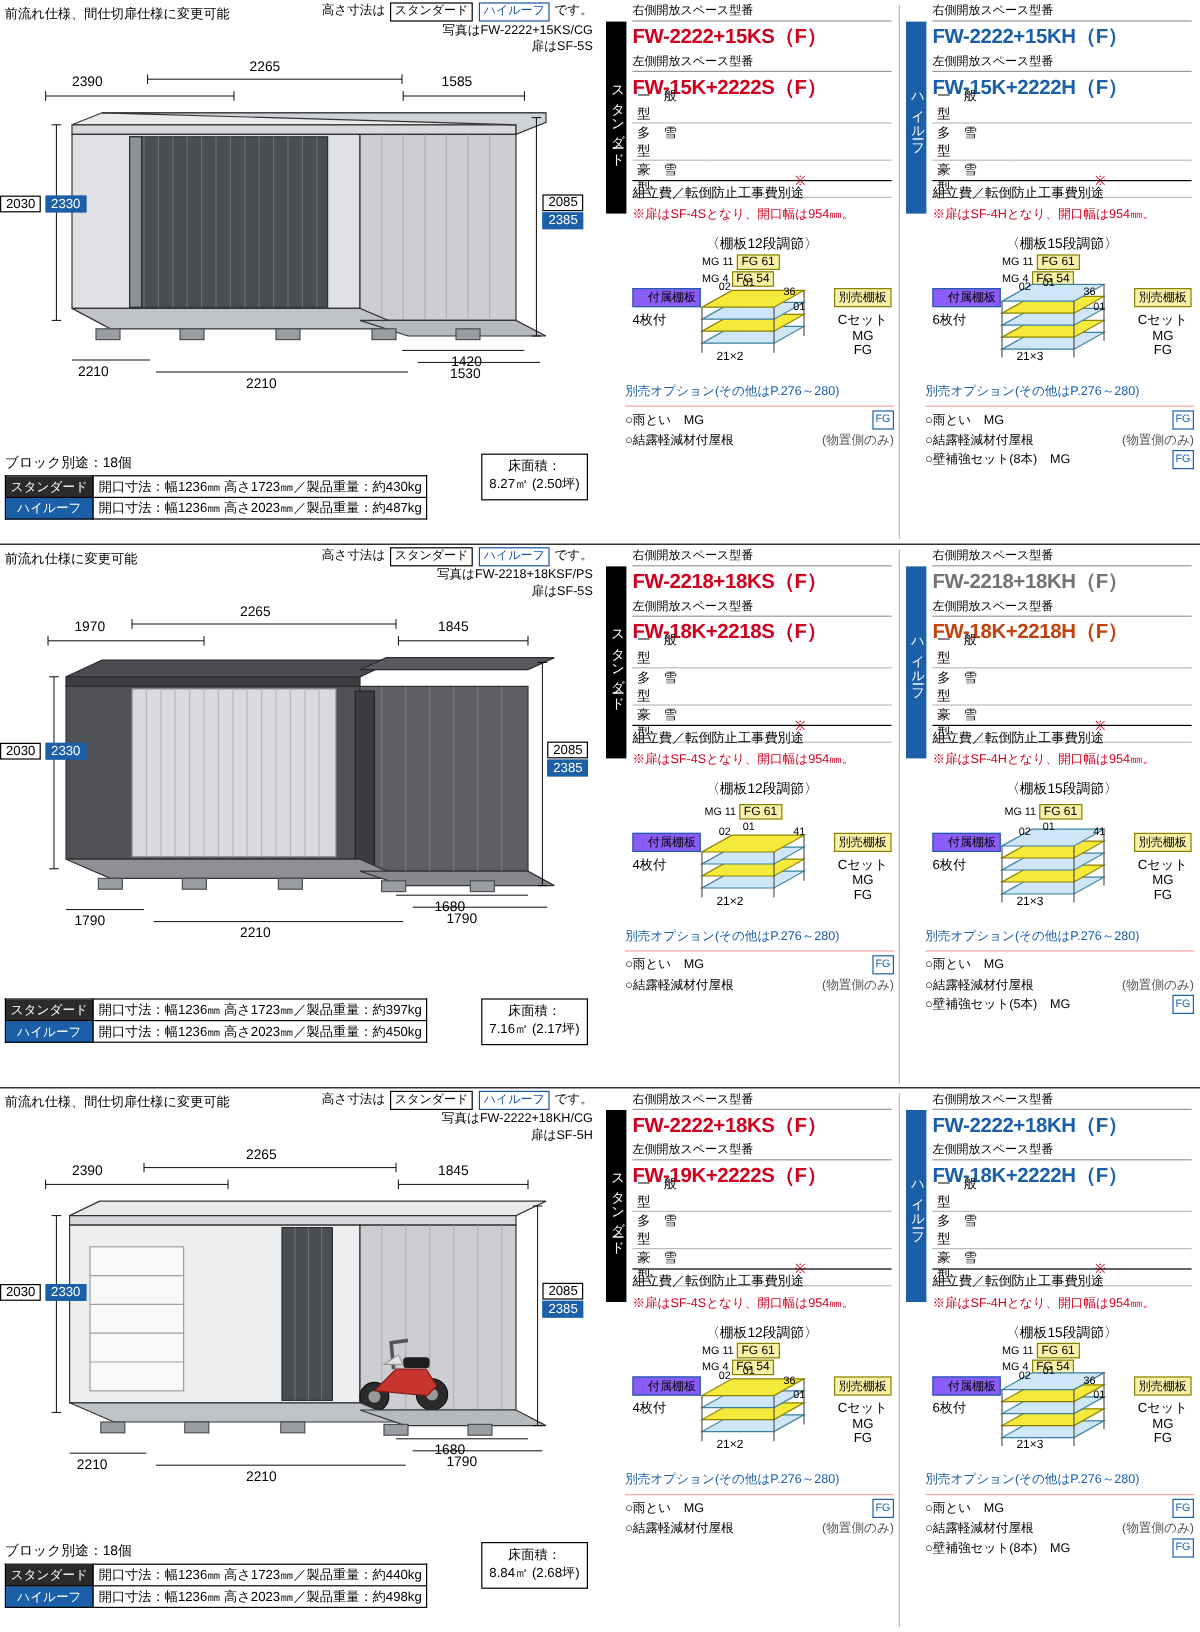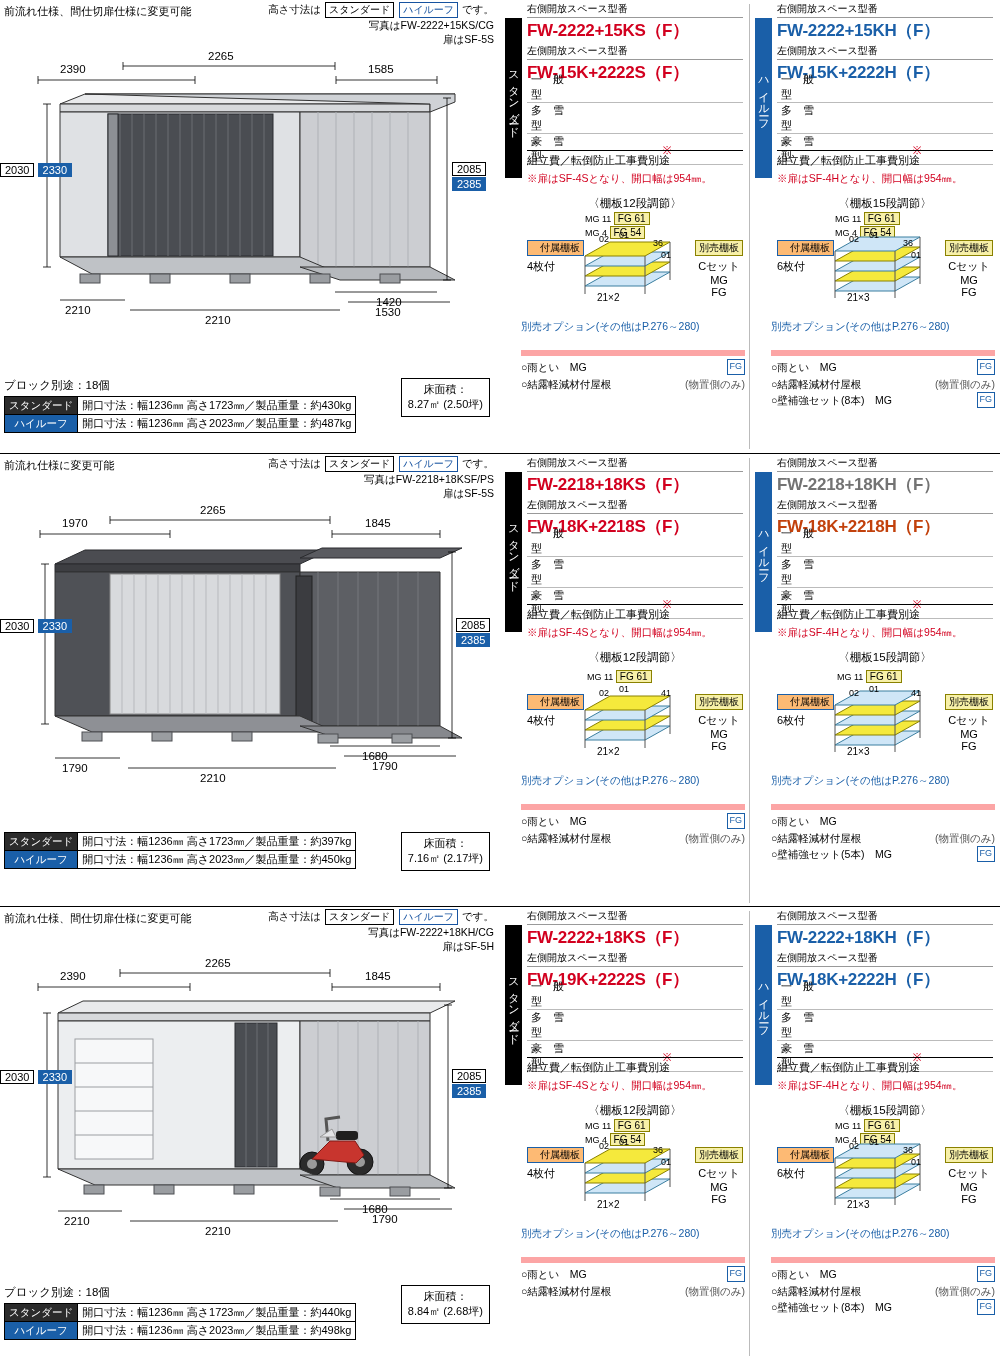--- a/index.html
+++ b/index.html
@@ -61,25 +61,25 @@
   .typetable td { border-bottom:1px solid #bbb; height:19px; padding:0 4px; }
   .typetable td.name { width:64px; letter-spacing:4px; color:#000; }
   .typetable td.mark { text-align:center; color:#d2001f; font-size:11px;}
   .assembly { position:absolute; left:22px; top:150px; width:216px; font-size:11px; border-top:1px solid #000; padding-top:2px;}
   .redline { position:absolute; left:22px; top:172px; width:220px; font-size:10.5px; color:#d2001f; }
 
   .shelfhead { position:absolute; left:22px; top:196px; width:216px; text-align:center; font-size:11.5px; }
   .shelfdiag { position:absolute; left:22px; top:214px; width:216px; height:92px; }
 
   .opt { position:absolute; left:16px; top:318px; width:224px; font-size:10.5px; line-height:1.55;}
-  .opt .hd { color:#1a5fa8; border-bottom:6px solid #fca5a5; padding-bottom:16px; margin-bottom:3px; }
+  .opt .hd { color:#1a5fa8; border-bottom:1px solid #fca5a5; padding-bottom:4px; margin-bottom:3px; }
   .fgtag { display:inline-block; border:1px solid #1a5fa8; color:#1a5fa8; font-size:9px; padding:0 2px; }
   .muted { color:#555; }
   .sidebox { display:inline-block; border:1px solid #000; padding:0 3px; font-size:10px; background:#fff; }
-  .sidebox.blue { background:#fdba74; border-color:#1a5fa8;padding-left:12px; }
+  .sidebox.blue { background:#8b5cf6; border-color:#1a5fa8;padding-left:12px; }
   .sidebox.yellow { background:#f7f0a8; border-color:#8a8100; }
 
   svg { display:block; }
 </style>
 </head>
 <body>
 
 <div class="page">
 
   <div class="section">

